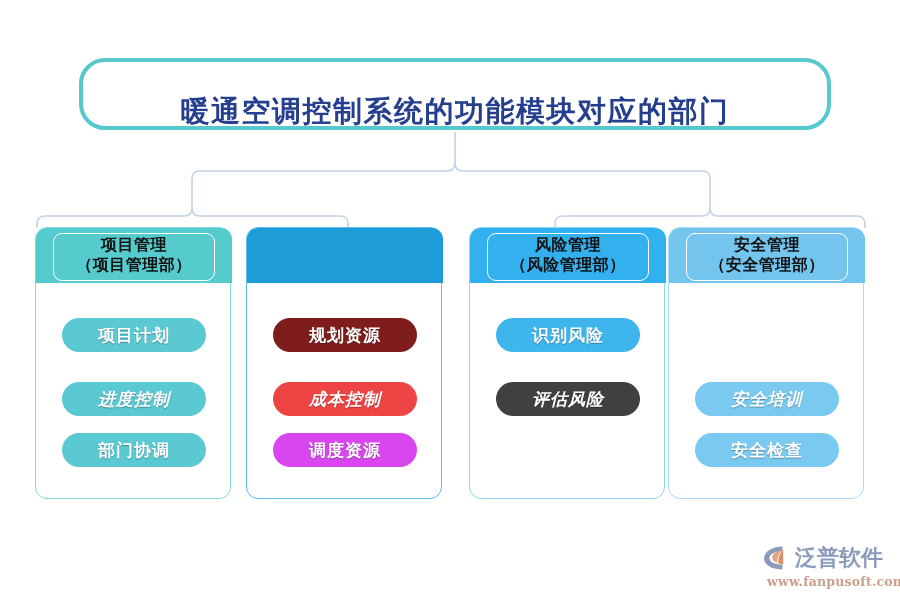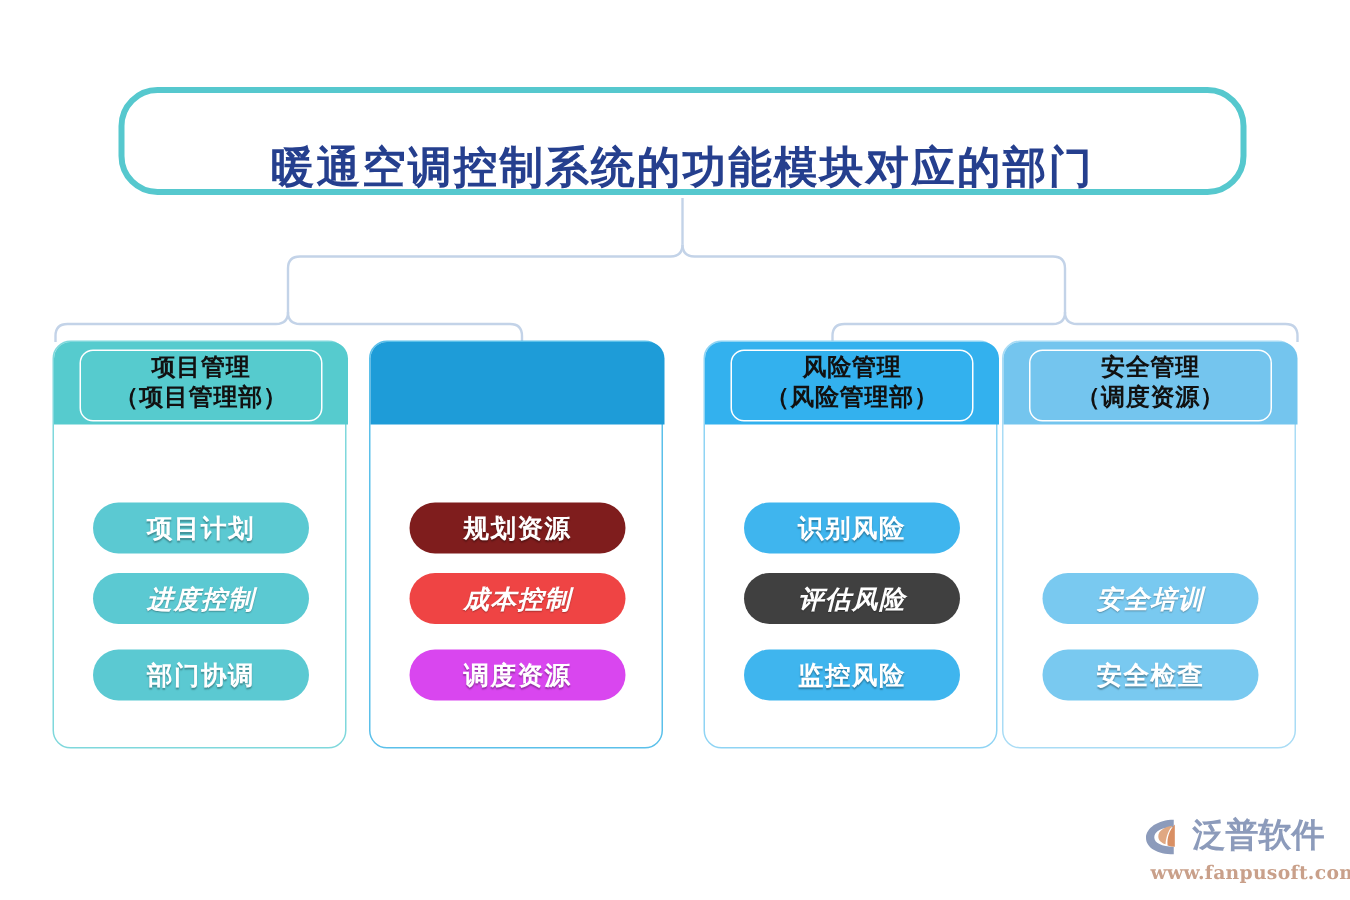--- a/index.html
+++ b/index.html
@@ -109,21 +109,21 @@
     align-items: center;
     justify-content: center;
     font-family: "DejaVu Serif", "Liberation Serif", serif;
     font-size: 17px;
     font-weight: 700;
     color: #ffffff;
     letter-spacing: 1px;
     text-shadow: 0 1px 1px rgba(0,0,0,0.30);
     box-sizing: border-box;
   }
-  .pill.p0 { top: 107px; }
+  .pill.p0 { top: 90px; }
   .pill.p1 { top: 154px; font-style: italic; }
   .pill.p2 { top: 205px; }
 
   
   #watermark {
     position: absolute;
     left: 762px;
     top: 543px;
     width: 130px;
     height: 48px;
@@ -200,28 +200,27 @@
   </div>
 
   <div class="column" id="col-2" style="left: 457px; border-color: rgb(143, 212, 244); margin-left: 12px;">
     <div class="col-header" style="background: rgb(51, 177, 238);"></div>
     <div class="col-title">
       <span>风险管理</span>
       <span class="ln2">（风险管理部）</span>
     </div>
     <div class="pill p0" style="background: rgb(63, 181, 238);">识别风险</div>
     <div class="pill p1" style="background: #404040;">评估风险</div>
-    <div class="pill p2" style="background: rgb(63, 181, 238);">监控风险</div>
   </div>
 
   <div class="column" id="col-3" style="left: 668px; border-color: rgb(169, 220, 245);">
     <div class="col-header" style="background: rgb(116, 197, 238);"></div>
     <div class="col-title">
       <span>安全管理</span>
-      <span class="ln2">（调度资源）</span>
+      <span class="ln2">（安全管理部）</span>
     </div>
     <div class="pill p1" style="background: rgb(121, 201, 240);">安全培训</div>
     <div class="pill p2" style="background: rgb(121, 201, 240);">安全检查</div>
   </div>
 
   <div id="watermark">
     <div id="wm-top">
       <svg id="wm-logo" viewBox="0 0 30 26">
         <path d="M20.5 1.5 C10 1.5 2 7 2 13.6 C2 20 9.5 24.5 20.5 24.5 L20.5 19.5 C12.5 19.5 7.5 17 7.5 13.2 C7.5 9.2 12.5 6.5 20.5 6.5 Z" fill="#8C9BBB"></path>
         <path d="M19.8 5.5 C14 6.2 10.2 9 10.2 12.6 C10.2 15 12 16.8 15 17.8 C15.6 12 17.2 8.2 19.8 5.5 Z" fill="#E0A882"></path>

